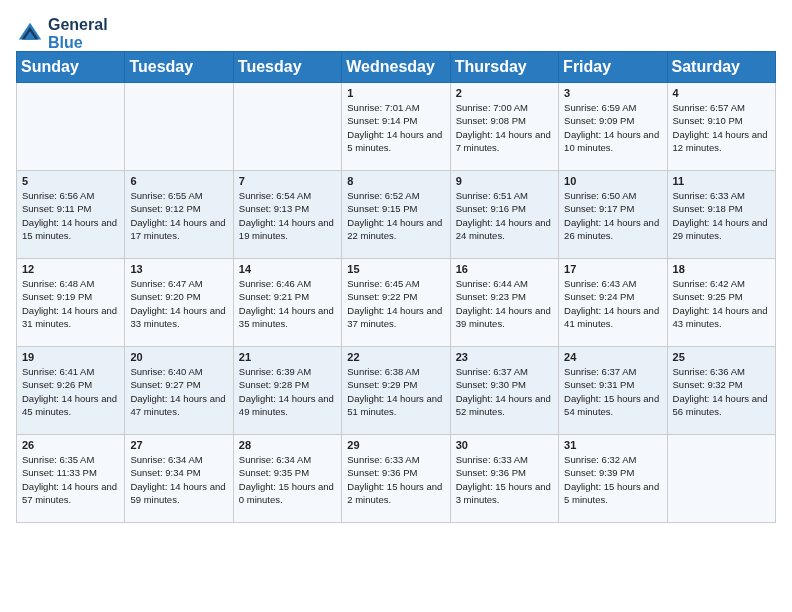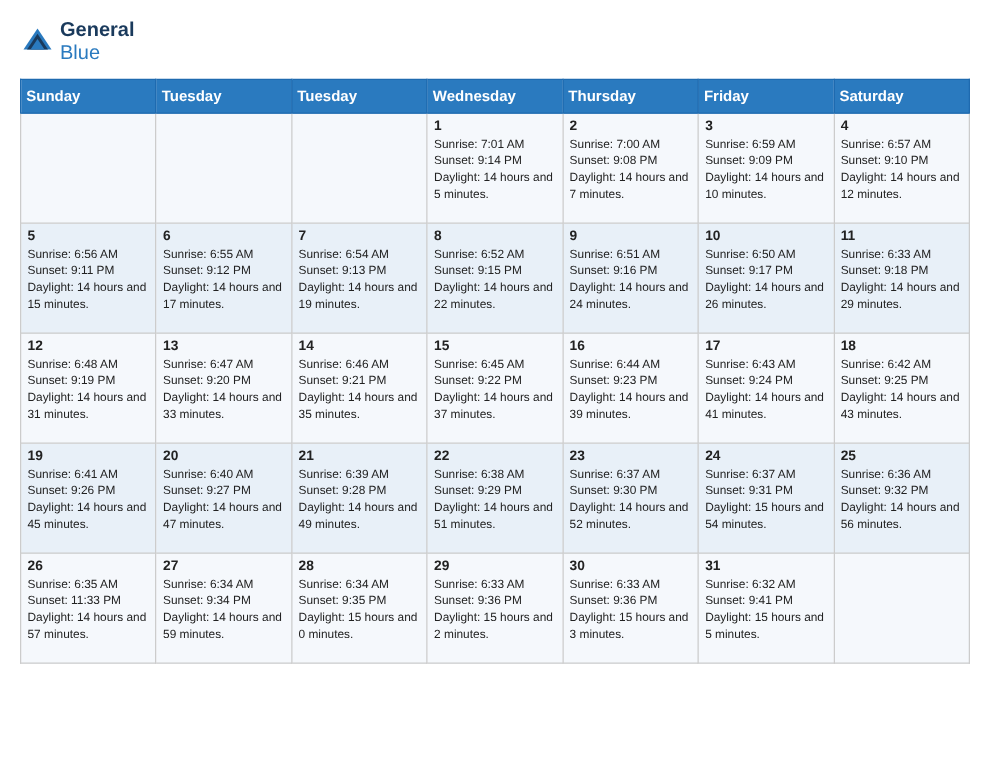--- a/index.html
+++ b/index.html
@@ -7,21 +7,20 @@
       font-family: Arial, sans-serif;
       background: #fff;
       width: 792px;
       min-height: 612px;
       padding: 16px;
     }
     .header {
       display: flex;
       justify-content: space-between;
       align-items: flex-start;
-      margin-bottom: 12px;
     }
     .logo {
       display: flex;
       align-items: center;
       gap: 4px;
     }
     .logo-icon {
       width: 28px;
       height: 28px;
     }
@@ -38,21 +37,21 @@
       color: #444;
     }
     table {
       width: 100%;
       border-collapse: collapse;
       table-layout: fixed;
     }
     thead th {
       background: #2a7abf;
       color: #fff;
-      font-size: 12px;
+      font-size: 16px;
       font-weight: bold;
       padding: 6px 4px;
       text-align: left;
       border: 1px solid #1e6aaf;
     }
     tbody td {
       border: 1px solid #ccc;
       vertical-align: top;
       padding: 4px 5px;
       font-size: 10px;
@@ -83,21 +82,21 @@
 
 <div class="header">
   <div class="logo">
     <svg class="logo-icon" viewBox="0 0 40 40" xmlns="http://www.w3.org/2000/svg">
       <polygon points="20,4 36,28 4,28" fill="#2a7abf"></polygon>
       <polygon points="20,10 32,28 8,28" fill="#1a3a5c"></polygon>
       <polygon points="20,16 28,28 12,28" fill="#2a7abf"></polygon>
     </svg>
     <div>
       <div style="font-size:16px;font-weight:bold;color:#1a3a5c;line-height:1.1">General</div>
-      <div style="font-size:16px;font-weight:normal;color:#2a7abf;line-height:1.1">Blue</div>
+      <div style="font-size:16px;font-weight:bold;color:#2a7abf;line-height:1.1">Blue</div>
     </div>
   </div>
   <div class="title-block">
     <div class="month-title"></div>
     <div class="location"></div>
   </div>
 </div>
 
 <table>
   <thead>
@@ -239,18 +238,18 @@
         <td>
           <span class="day-num">29</span>
           <div class="cell-content"><span>Sunrise: 6:33 AM</span><br><span>Sunset: 9:36 PM</span><br><span>Daylight: 15 hours and 2 minutes.</span></div>
         </td>
         <td>
           <span class="day-num">30</span>
           <div class="cell-content"><span>Sunrise: 6:33 AM</span><br><span>Sunset: 9:36 PM</span><br><span>Daylight: 15 hours and 3 minutes.</span></div>
         </td>
         <td>
           <span class="day-num">31</span>
-          <div class="cell-content"><span>Sunrise: 6:32 AM</span><br><span>Sunset: 9:41 PM</span><br><span>Daylight: 15 hours and 5 minutes.</span></div>
+          <div class="cell-content"><span>Sunrise: 6:32 AM</span><br><span>Sunset: 9:39 PM</span><br><span>Daylight: 15 hours and 5 minutes.</span></div>
         </td>
         <td></td>
       </tr>
     </tbody>
 </table>
 
 </body></html>

